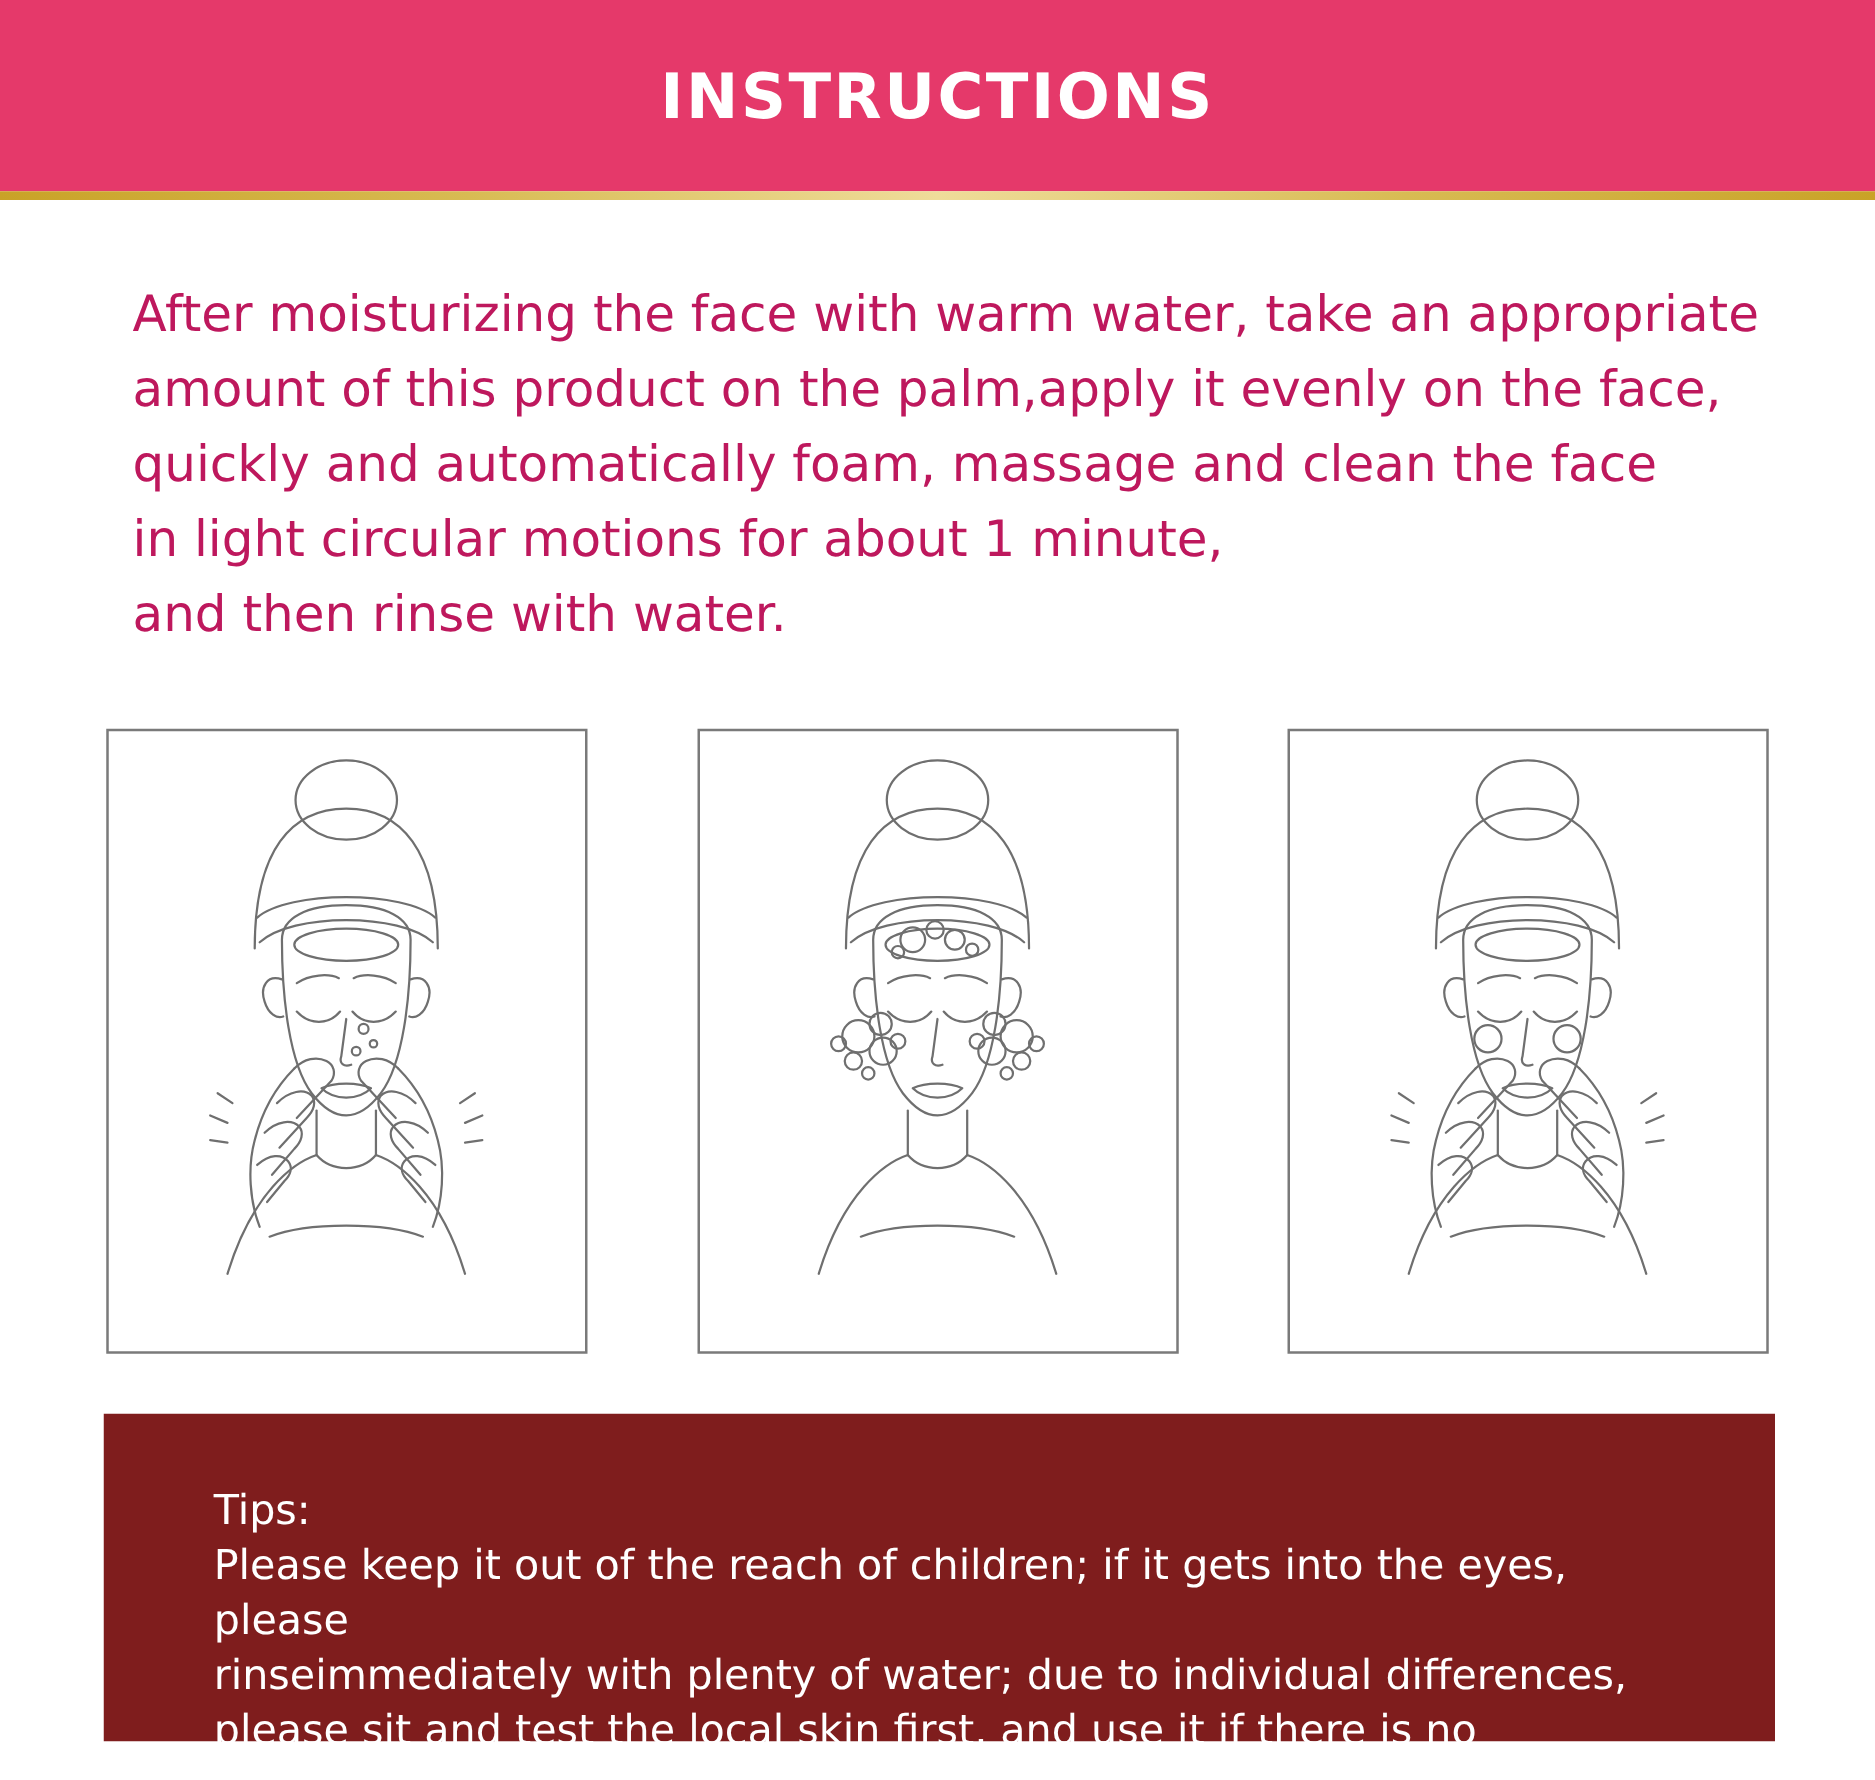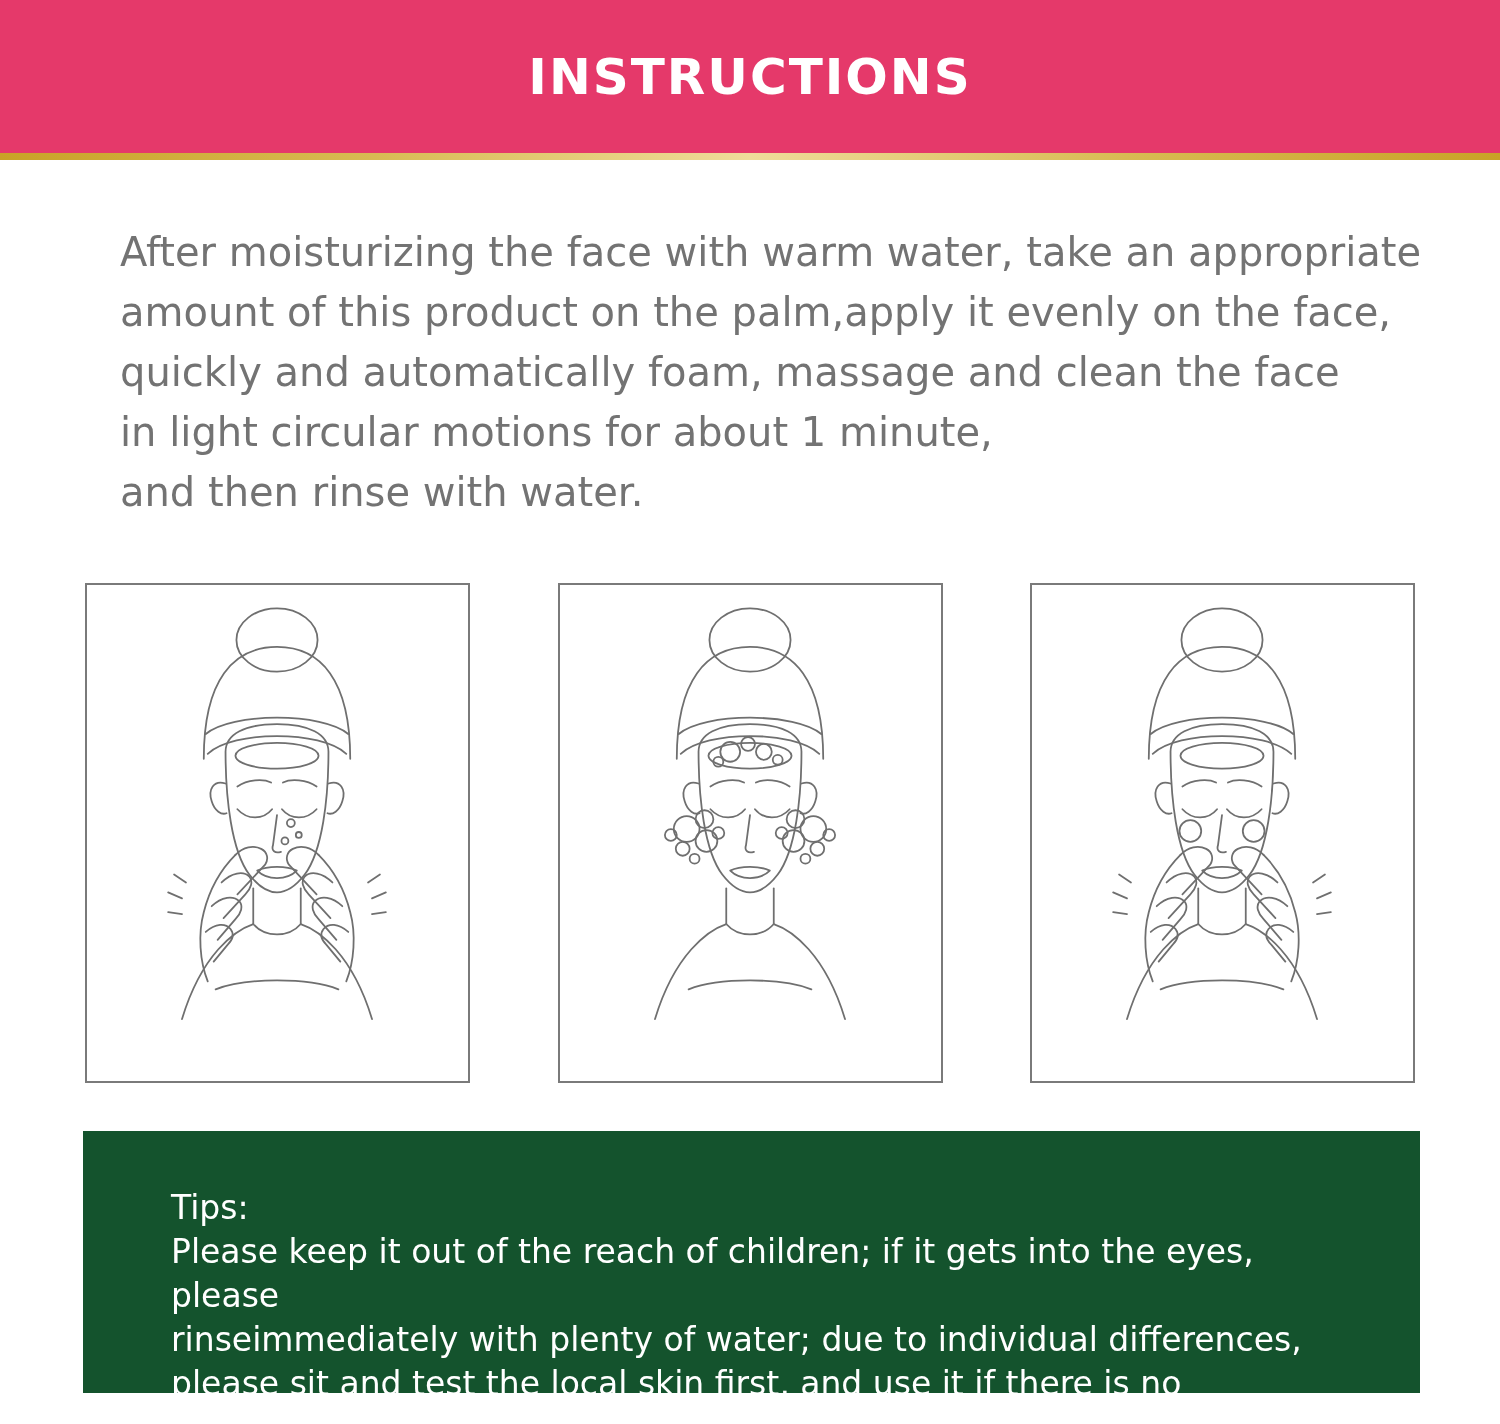--- a/index.html
+++ b/index.html
@@ -37,24 +37,24 @@
   .header-rule {
     position: absolute;
     left: 0; top: 153px;
     width: 1500px; height: 7px;
     background: linear-gradient(to right, #c9a227 0%, #d8bb53 25%, #efdc9a 50%, #d8bb53 75%, #c9a227 100%);
   }
 
   
   .body-copy {
     position: absolute;
-    left: 120px;
+    left: 106px;
     top: 222px;
     width: 1320px;
-    color: #737373;
+    color: #be185d;
     font-size: 40px;
     line-height: 60px;
     font-family: "DejaVu Sans", sans-serif;
     white-space: pre-line;
   }
 
   
   .panels {
     position: absolute;
     left: 85px;
@@ -74,21 +74,21 @@
   }
   .panel svg { display: block; width: 100%; height: 100%; }
 
   
   .tips {
     position: absolute;
     left: 83px;
     top: 1131px;
     width: 1337px;
     height: 262px;
-    background: #14532d;
+    background: #7f1d1d;
     padding: 55px 0 0 88px;
   }
   .tips-label {
     color: #ffffff;
     font-size: 33px;
     line-height: 44px;
     font-family: "DejaVu Sans", sans-serif;
   }
   .tips-text {
     color: #ffffff;

